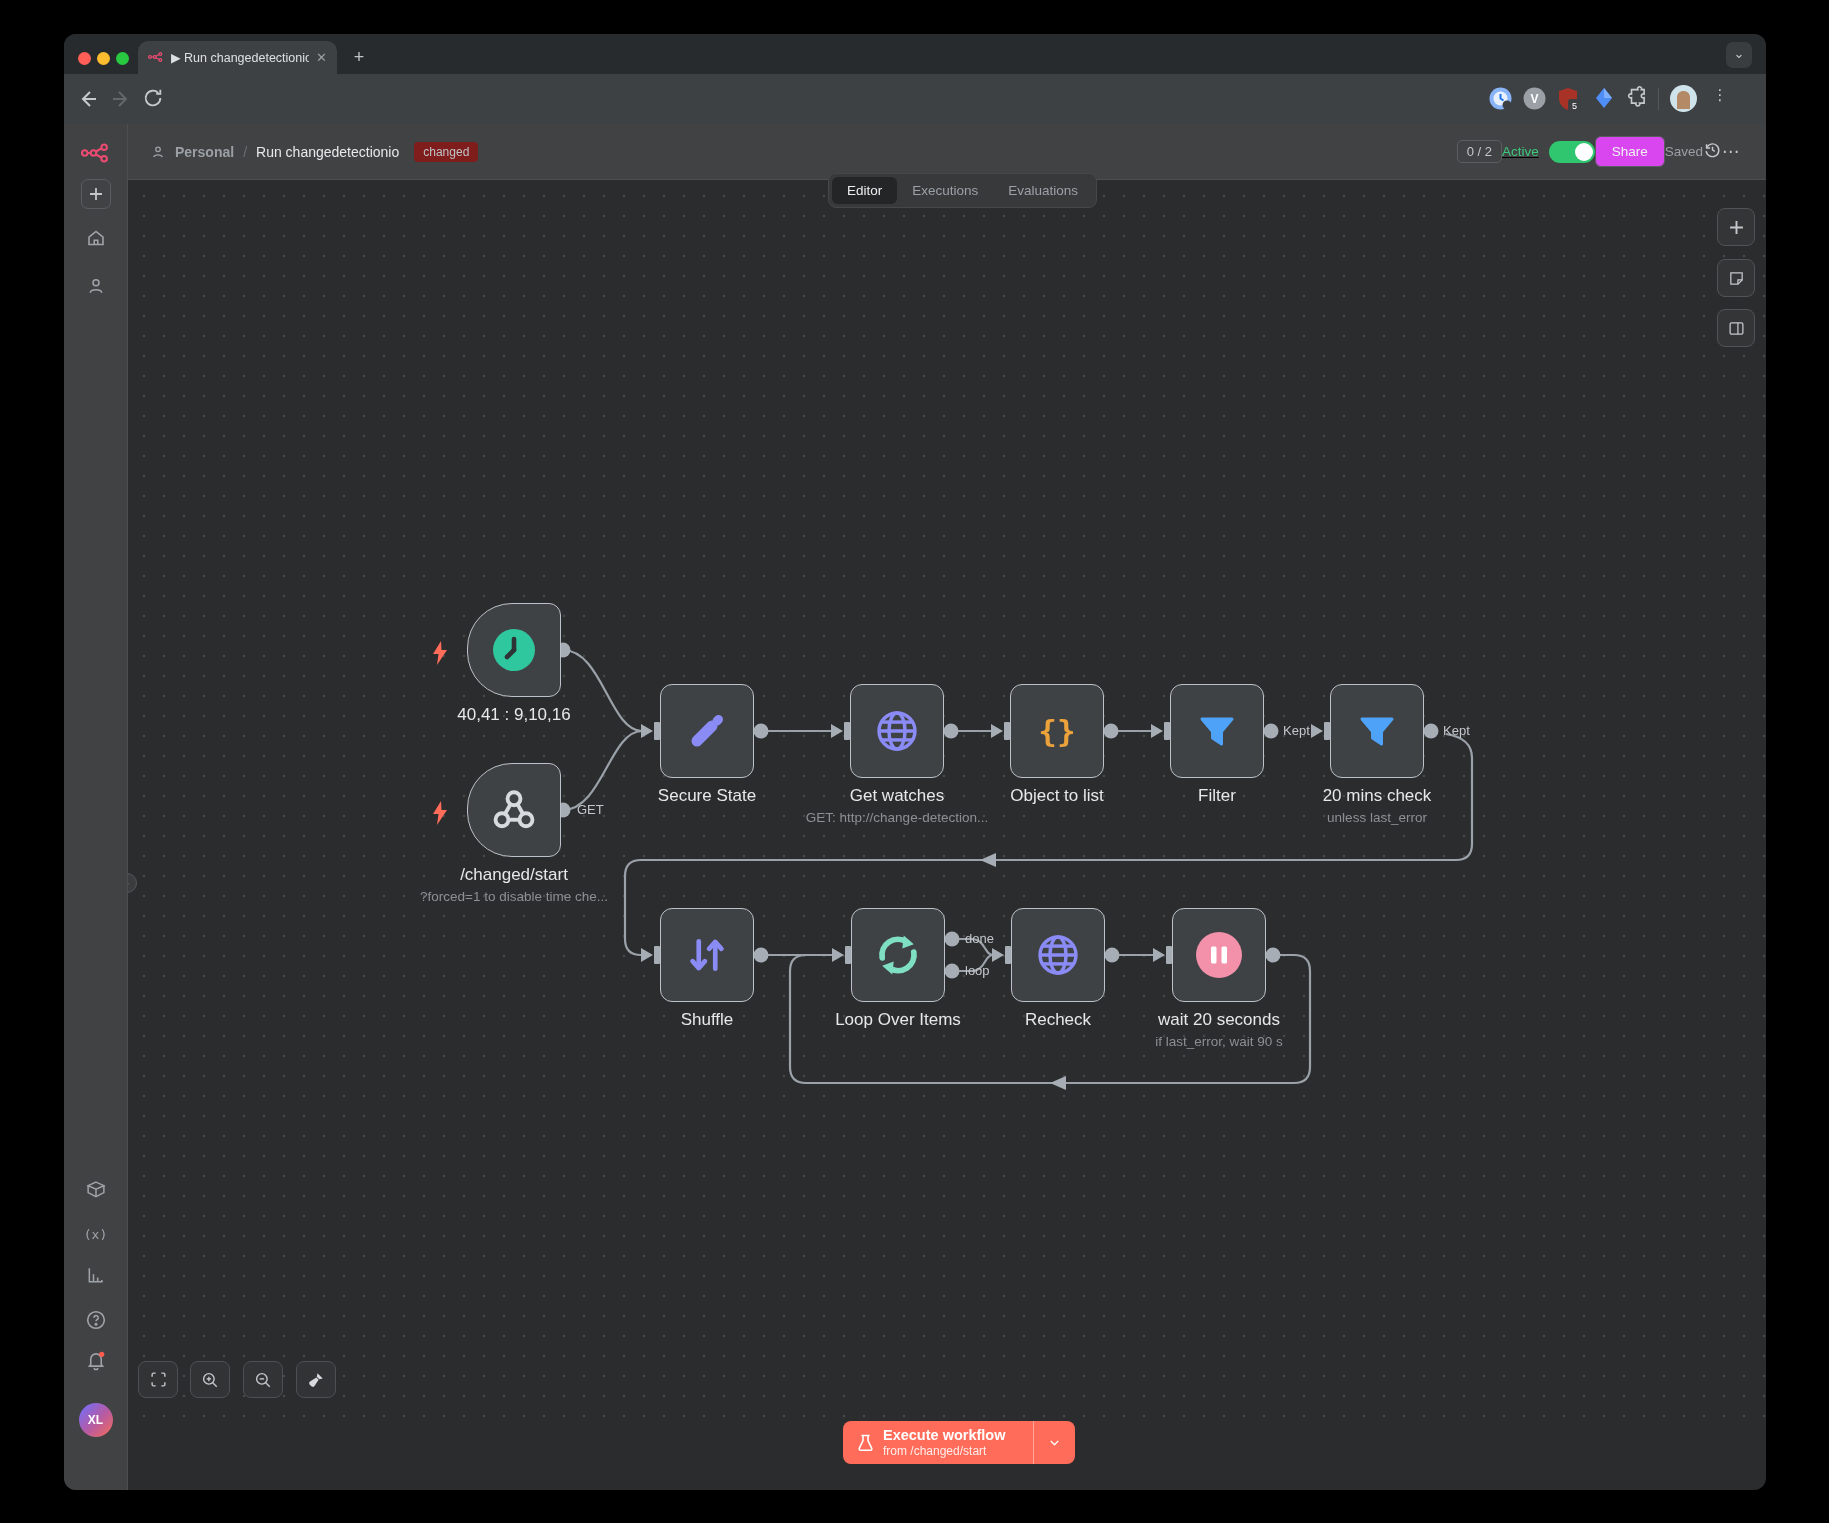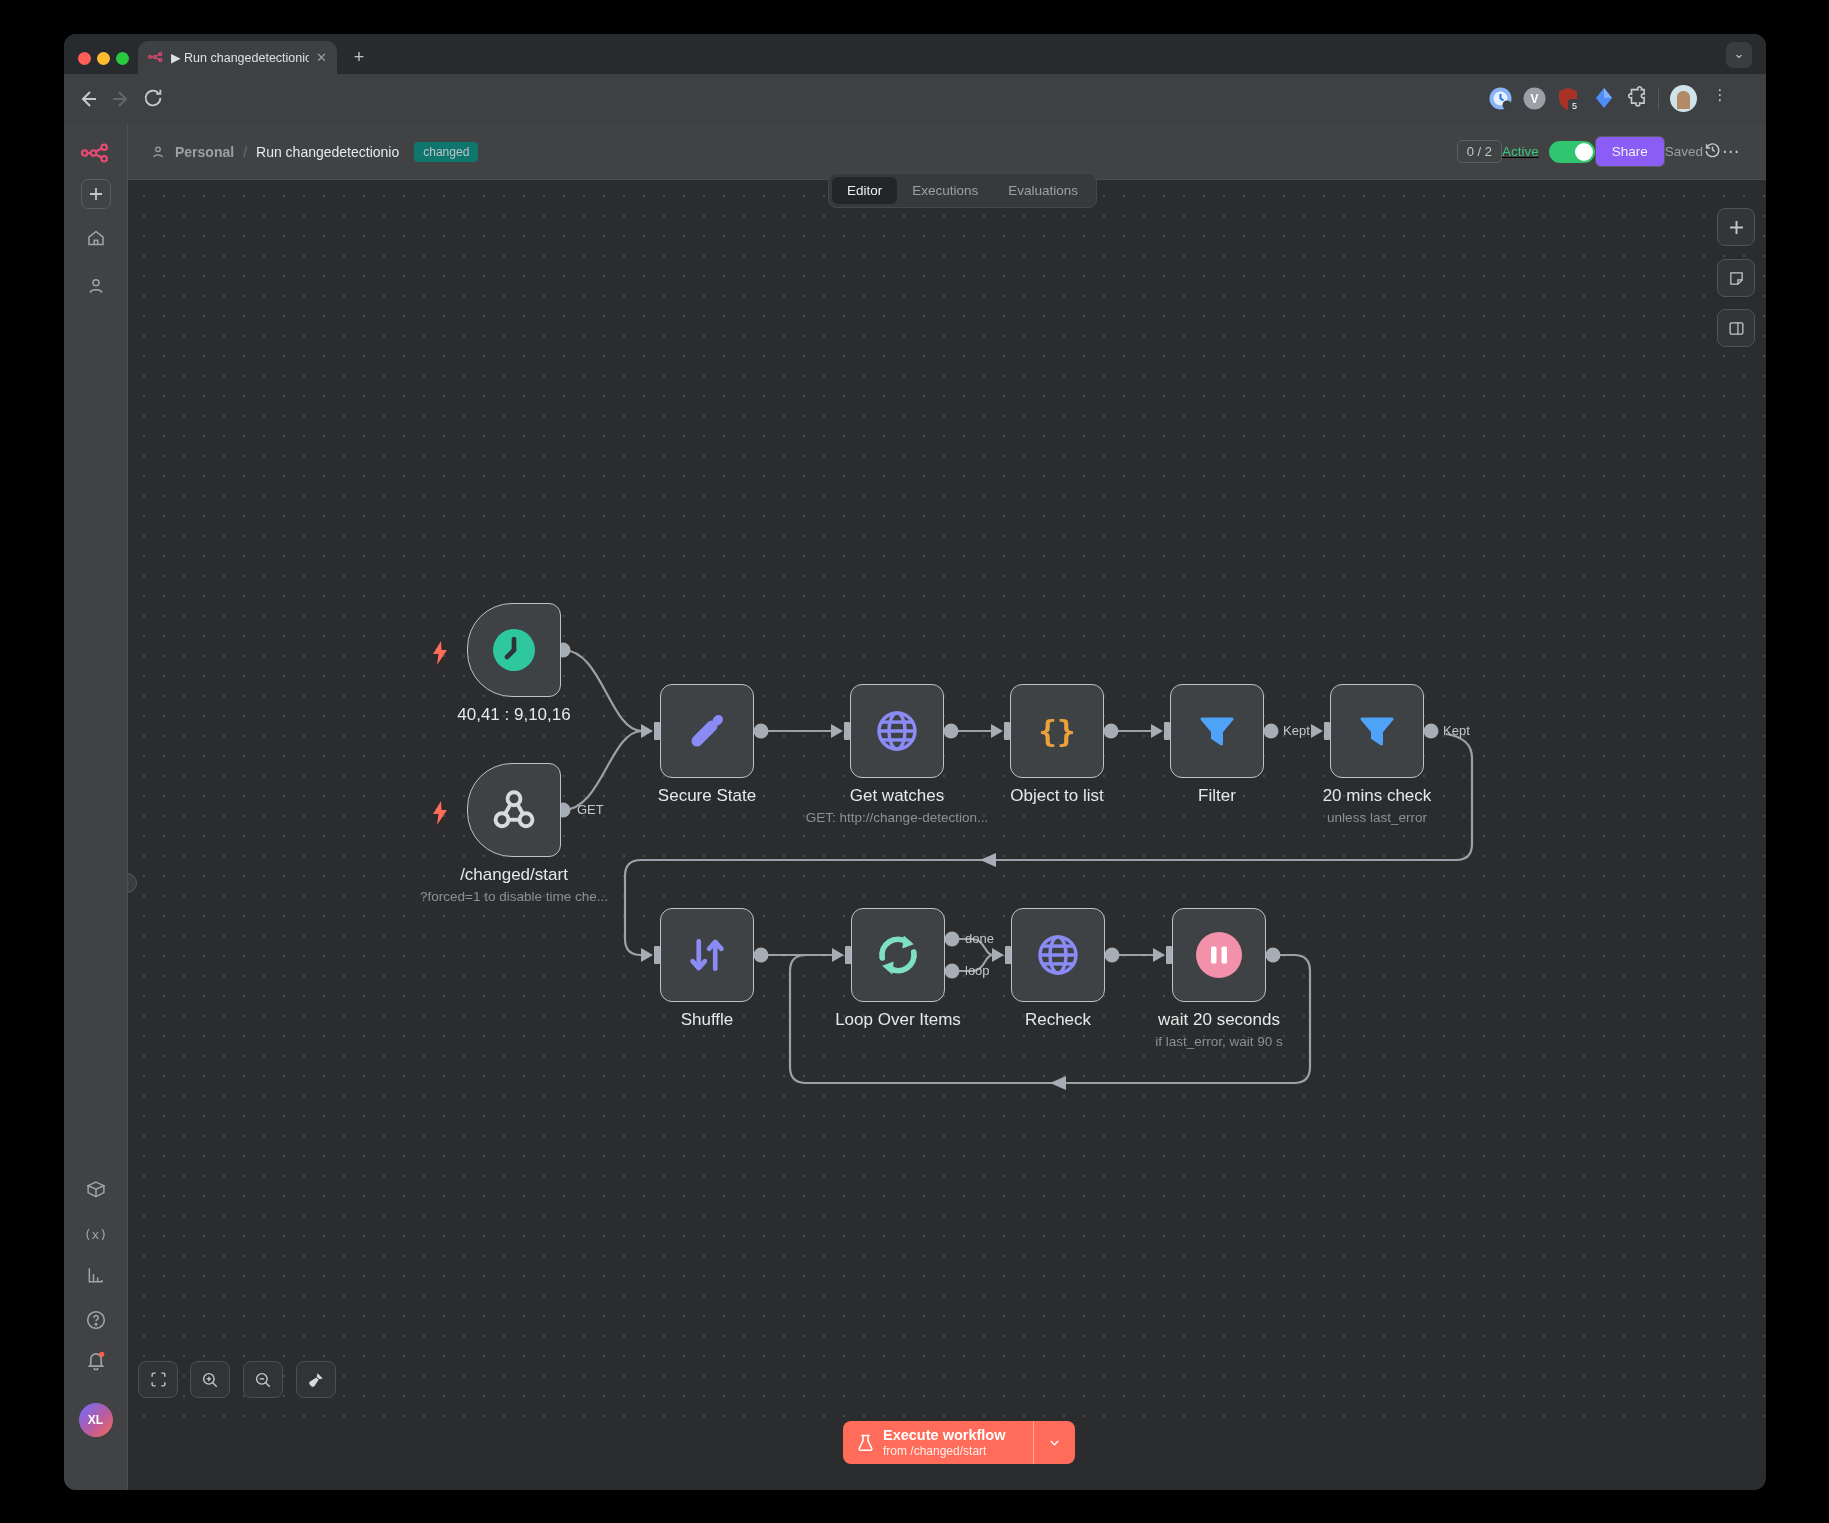--- a/index.html
+++ b/index.html
@@ -32,28 +32,28 @@
   #kebab-browser { position:absolute; left:1646px; top:12px; color:#c6cacd; font-size:15px; letter-spacing:0; width:20px; text-align:center; }
 
   
   #app { position:absolute; left:0; top:90px; width:100%; height:1366px; }
   #sidebar { position:absolute; left:0; top:0; width:64px; height:100%; background:#414244; border-right:1px solid #4d4e50; }
   .sb { position:absolute; left:50%; transform:translate(-50%,-50%); }
   #appheader { position:absolute; left:64px; top:0; right:0; height:56px; background:#414244; border-bottom:1px solid #4d4e50; display:flex; align-items:center; padding:0 26px 0 22px; gap:9px; }
   .crumb-dim { color:#9ba0a5; font-size:14px;font-weight:bold; }
   .crumb-sep { color:#6b6f73; font-size:14px; }
   .crumb-main { color:#e7e9eb; font-size:14px; }
-  #changed-badge { background:#0f766e; color:#bfc3c7; font-size:12px; padding:3px 9px; border-radius:4px; margin-left:6px; }
+  #changed-badge { background:#7f1d1d; color:#bfc3c7; font-size:12px; padding:3px 9px; border-radius:4px; margin-left:6px; }
   #hdr-right { margin-left:auto; display:flex; align-items:center; }
   #counter-badge { border:1px solid #5b5e61; border-radius:5px; color:#c3c7cb; font-size:13px; padding:3px 9px; }
   #active-group { display:flex; align-items:center; gap:10px;text-decoration:underline; }
   #active-label { color:#3dc77b; font-size:13.5px; }
   #toggle { width:46px; height:22px; border-radius:11px; background:#2fc66f; position:relative; }
   #toggle div { position:absolute; right:2px; top:2px; width:18px; height:18px; border-radius:50%; background:#fff; }
-  #share-btn { background:#8b5cf6; border:1px solid #5a5d60; border-radius:6px; color:#f0f1f2; font-size:13.5px; padding:7px 16px; }
+  #share-btn { background:#d946ef; border:1px solid #5a5d60; border-radius:6px; color:#f0f1f2; font-size:13.5px; padding:7px 16px; }
   #saved-label { color:#9ba0a5; font-size:13.5px; }
 
   #tabsbar { position:absolute; left:764px; top:49px; background:#37393b; border:1px solid #454749; border-radius:8px; display:flex; padding:3px; z-index:6; }
   .wtab { font-size:13.5px; color:#9ca1a6; padding:6px 15px; border-radius:6px; white-space:nowrap; }
   .wtab.active { background:#232527; color:#eceef0; }
 
   #canvas { position:absolute; left:64px; top:56px; right:0; bottom:68px; background-color:#2b2c2d;
     background-image:radial-gradient(#47494b 1.4px, transparent 1.6px); background-size:20px 20px; background-position:6px 6px; overflow:hidden; }
 
   #conn-svg { position:absolute; left:0; top:0; }

